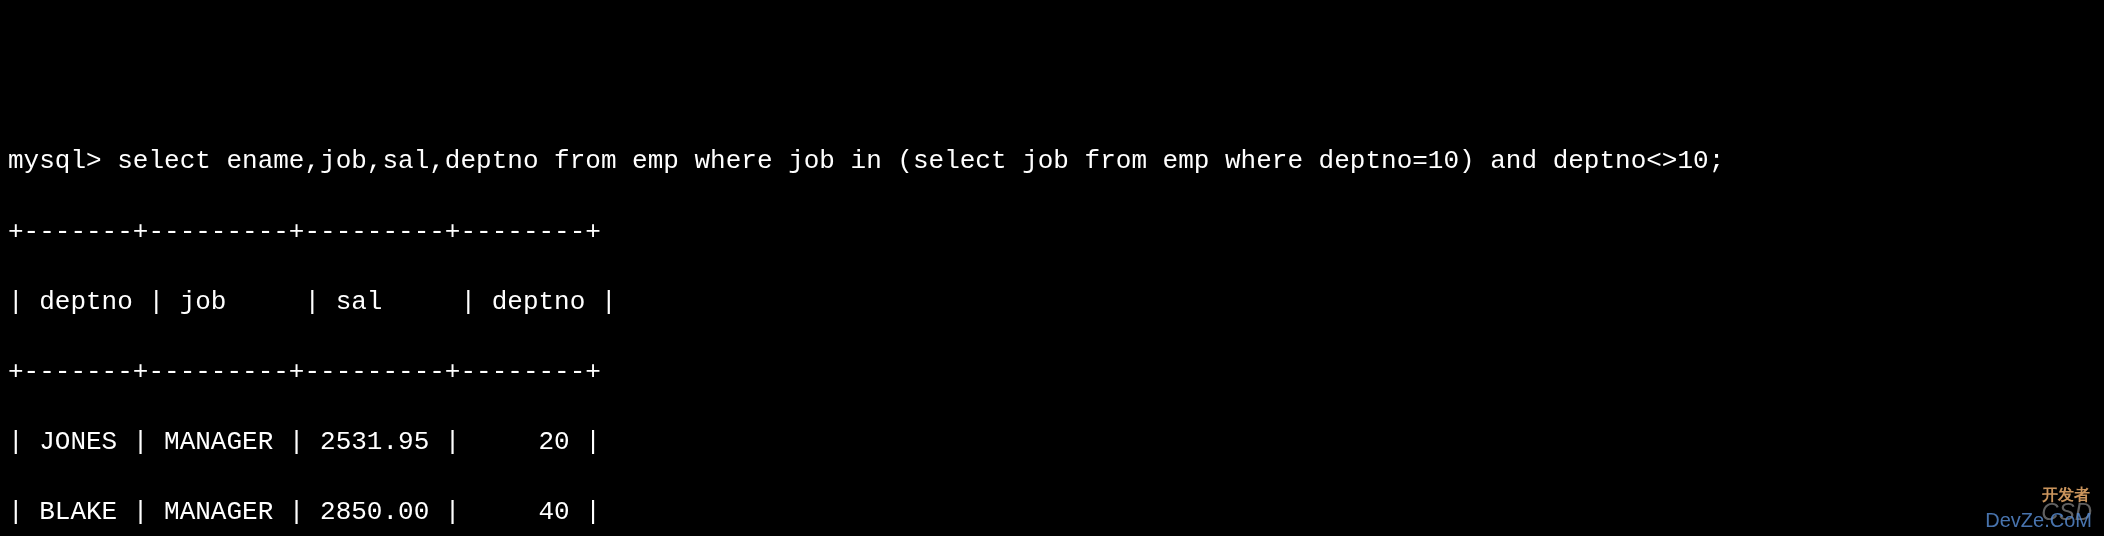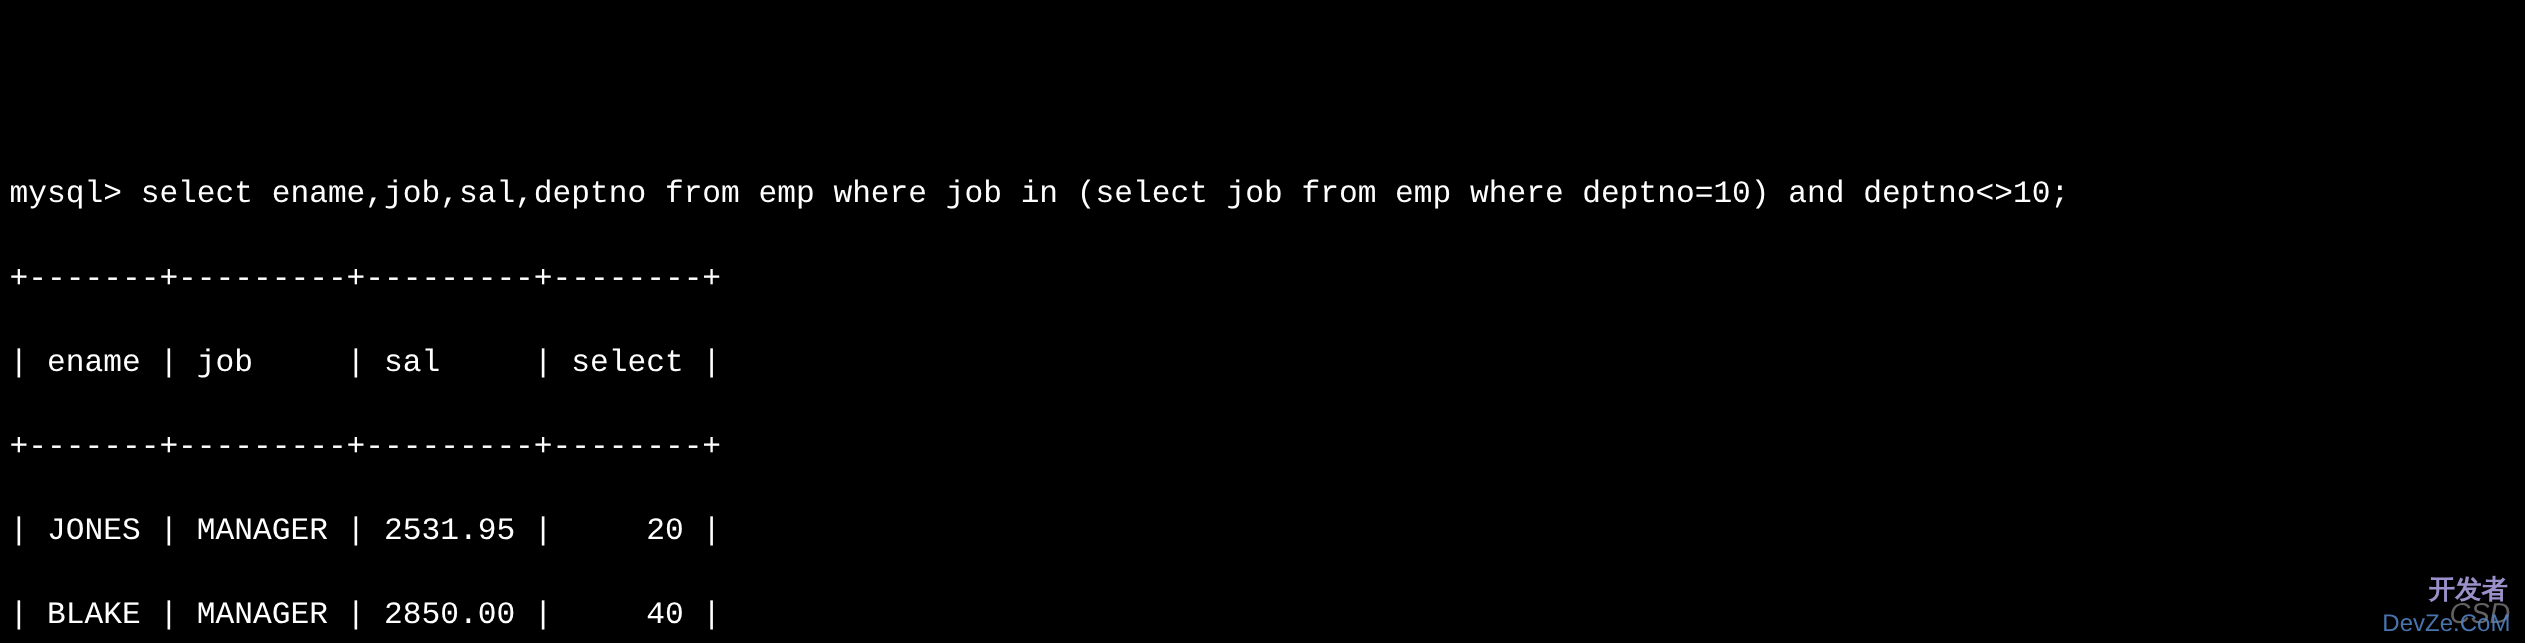--- a/index.html
+++ b/index.html
@@ -42,34 +42,34 @@
       font-size: 20px;
       color: #5588cc;
       opacity: 0.85;
       font-weight: normal;
     }
     .watermark-top {
       position: absolute;
       bottom: 30px;
       right: 14px;
       font-family: Arial, sans-serif;
-      font-size: 22px;
-      color: #c4b5fd;
+      font-size: 16px;
+      color: #fdba74;
       opacity: 0.8;
       font-weight: bold;
     }
   </style>
 </head>
 <body>
 
 
 
 <div class="terminal-line"><span>mysql&gt; </span><span>select ename,job,sal,deptno from emp where job in (select job from emp where deptno=10) and deptno&lt;&gt;10;</span></div>
 <div class="terminal-line">+-------+---------+---------+--------+</div>
-<div class="terminal-line">| ename | job     | sal     | select |</div>
+<div class="terminal-line">| deptno | job     | sal     | deptno |</div>
 <div class="terminal-line">+-------+---------+---------+--------+</div>
 <div class="terminal-line">| JONES | MANAGER | 2531.95 |     20 |</div>
 <div class="terminal-line">| BLAKE | MANAGER | 2850.00 |     40 |</div>
 
 
 
 
 
 <div class="terminal-line"></div>
 

